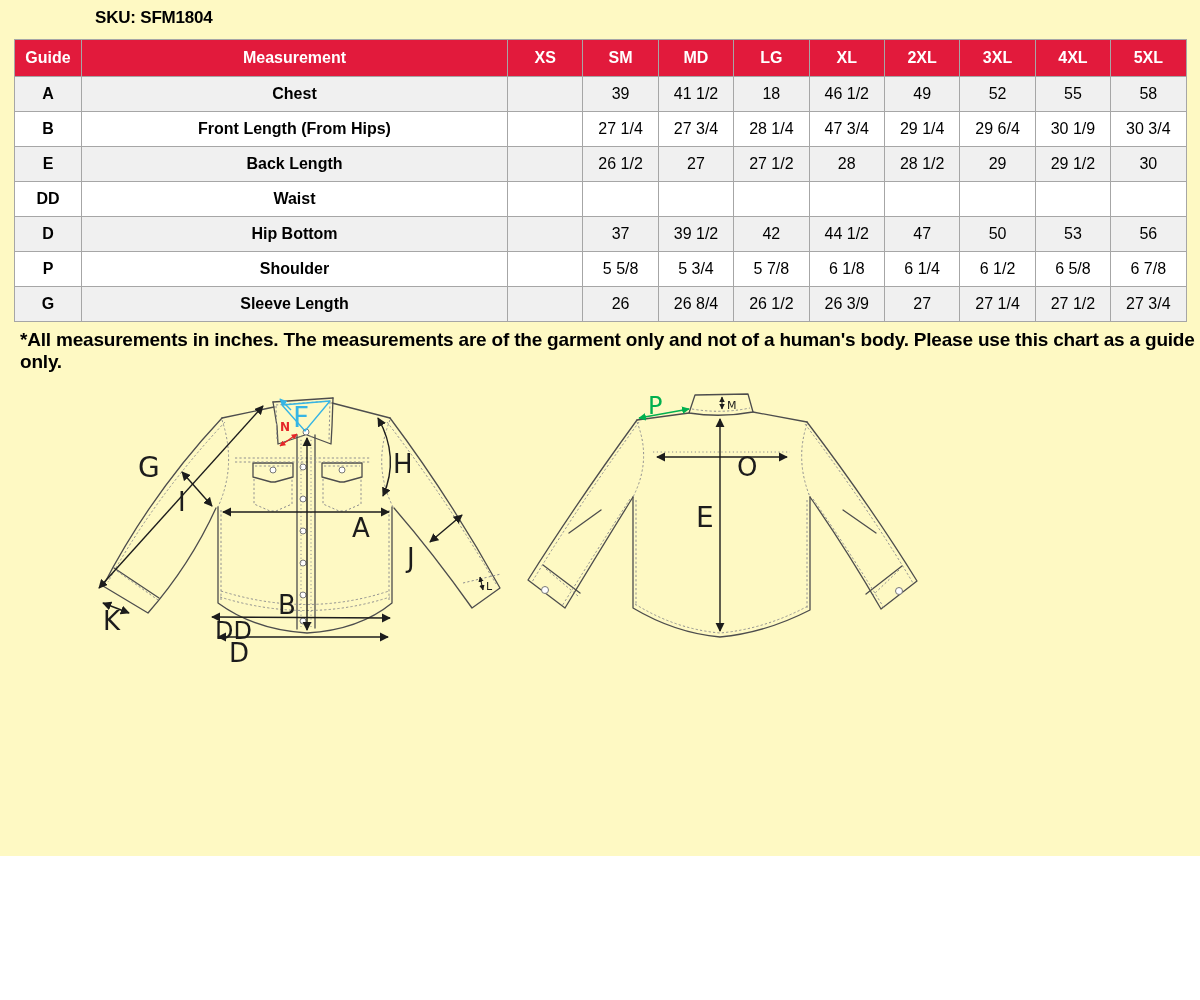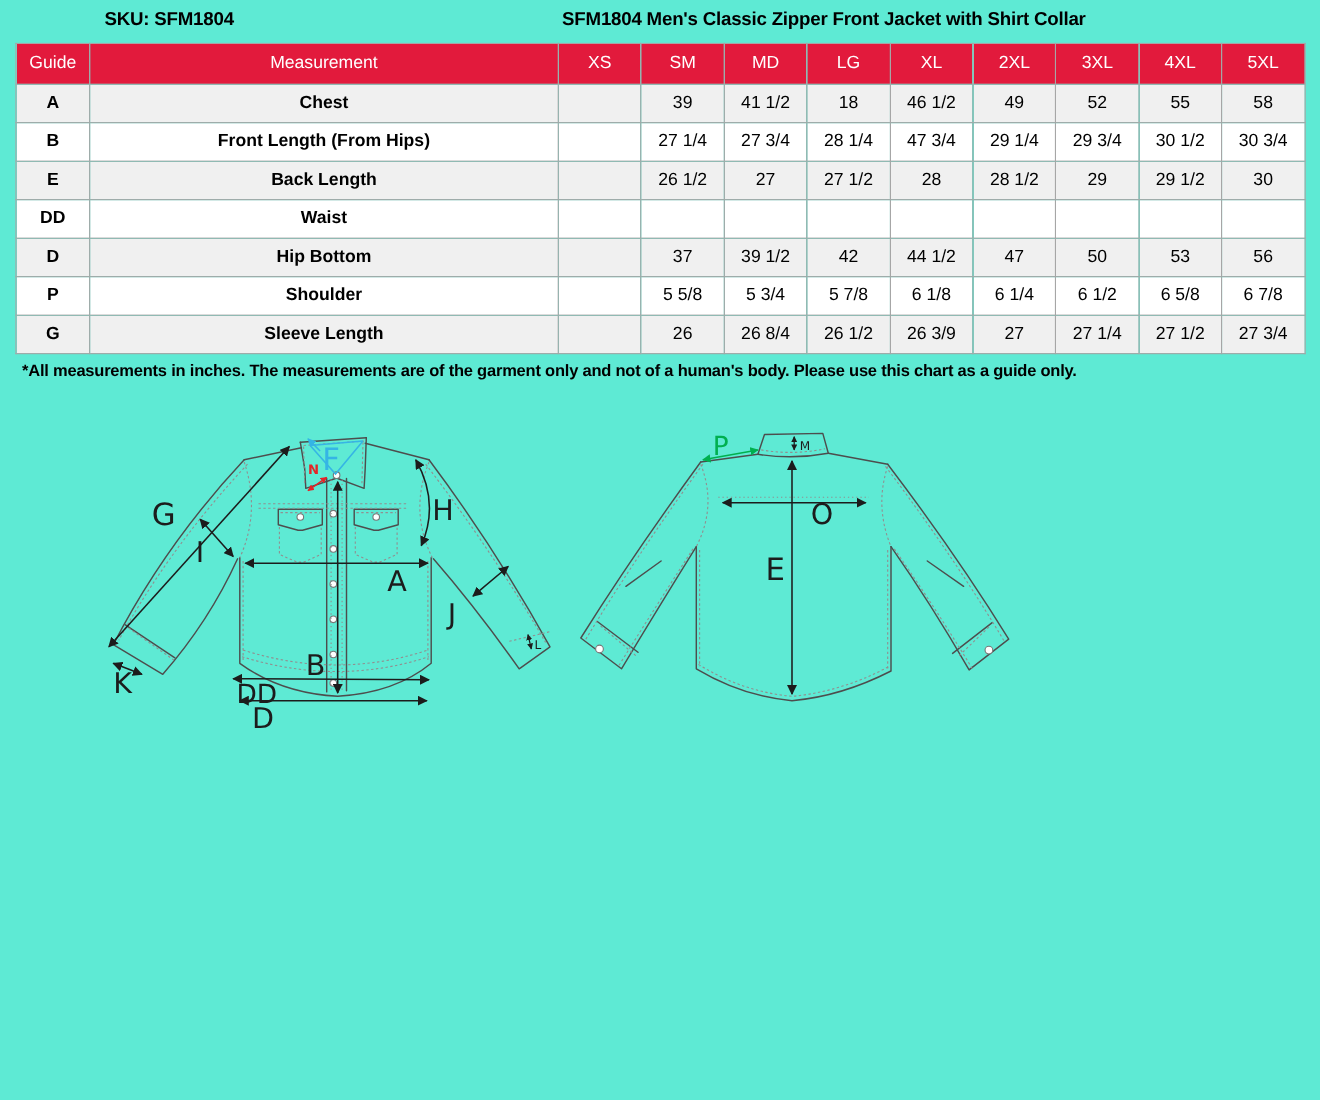--- a/index.html
+++ b/index.html
@@ -1,28 +1,28 @@
 <!DOCTYPE html>
 <html style="--header_bg: #E21A3C; --header_text: #FFFFFF; --row_stripe: #F0F0F0; --table_border: #A6A6A6; --label_cyan: #35B5E5; --label_red: #E52528; --label_green: #00B04F;"><head>
 <meta charset="utf-8">
 <style>
   html,body{margin:0;padding:0;background:#ffffff;}
-  .page{position:relative;width:1200px;height:1000px;background:#5eead4;overflow:hidden;
+  .page{position:relative;width:1200px;height:856px;background:#fef9c3;overflow:hidden;
         font-family:"Liberation Sans",sans-serif;color:#000;}
   .sku{position:absolute;left:95px;top:8px;font-size:17px;font-weight:bold;letter-spacing:-0.2px;}
   .title{position:absolute;left:511px;top:8px;font-size:17px;font-weight:bold;letter-spacing:-0.2px;}
   table.chart{position:absolute;left:14px;top:39px;width:1172px;border-collapse:collapse;
               table-layout:fixed;font-size:16px;}
   table.chart th,table.chart td{border:1px solid var(--table_border);text-align:center;
               vertical-align:middle;padding:0;overflow:hidden;white-space:nowrap;}
-  table.chart th{height:36px;background:var(--header_bg);color:var(--header_text);font-weight:normal;}
+  table.chart th{height:36px;background:var(--header_bg);color:var(--header_text);font-weight:bold;}
   table.chart td{height:34px;background:#ffffff;}
   table.chart tbody tr:nth-child(odd) td{background:var(--row_stripe);}
   table.chart td.guide,table.chart td.meas{font-weight:bold;}
-  .footnote{position:absolute;left:20px;top:329px;font-size:15px;font-weight:bold;letter-spacing:-0.2px;}
+  .footnote{position:absolute;left:20px;top:329px;font-size:19px;font-weight:bold;letter-spacing:-0.2px;}
   svg.diagram{position:absolute;overflow:visible;}
   svg.front{left:55px;top:378px;}
   svg.back{left:505px;top:378px;}
   .outline{stroke:#4d4d4d;fill:none;stroke-width:1.3;stroke-linejoin:round;stroke-linecap:round;}
   .stitch{stroke:#909090;fill:none;stroke-width:1;stroke-dasharray:2.2 2.2;}
   .dots{stroke:#909090;fill:none;stroke-width:1;stroke-dasharray:1.2 2.6;}
   .arrow{stroke:#1c1c1c;fill:none;stroke-width:1.4;}
   .arrow-sm{stroke:#1c1c1c;fill:none;stroke-width:1.1;}
   .btn{fill:#ffffff;stroke:#777;stroke-width:1;}
   .lbl{font-family:"DejaVu Sans",sans-serif;font-size:26px;fill:#1c1c1c;}
@@ -33,21 +33,20 @@
   .red-fill{fill:var(--label_red);font-weight:bold;}
   .green-stroke{stroke:var(--label_green);fill:none;stroke-width:1.4;}
   .green-fill{fill:var(--label_green);}
 </style>
 </head>
 <body>
 
 <div class="page">
 
   <div class="sku">SKU: SFM1804</div>
-  <div class="title">SFM1804 Men's Classic Zipper Front Jacket with Shirt Collar</div>
 
   <table class="chart">
     <colgroup>
       <col style="width:67px">
         <col style="width:426px">
       <col style="width:75.4px">
         <col style="width:75.4px">
         <col style="width:75.4px">
       <col style="width:75.4px">
         <col style="width:75.4px">
@@ -87,22 +86,22 @@
         </tr>
         <tr>
           <td class="guide">B</td>
           <td class="meas">Front Length (From Hips)</td>
           <td class="val"></td>
           <td class="val">27 1/4</td>
           <td class="val">27 3/4</td>
           <td class="val">28 1/4</td>
           <td class="val">47 3/4</td>
           <td class="val">29 1/4</td>
-          <td class="val">29 3/4</td>
-          <td class="val">30 1/2</td>
+          <td class="val">29 6/4</td>
+          <td class="val">30 1/9</td>
           <td class="val">30 3/4</td>
         </tr>
         <tr>
           <td class="guide">E</td>
           <td class="meas">Back Length</td>
           <td class="val"></td>
           <td class="val">26 1/2</td>
           <td class="val">27</td>
           <td class="val">27 1/2</td>
           <td class="val">28</td>

